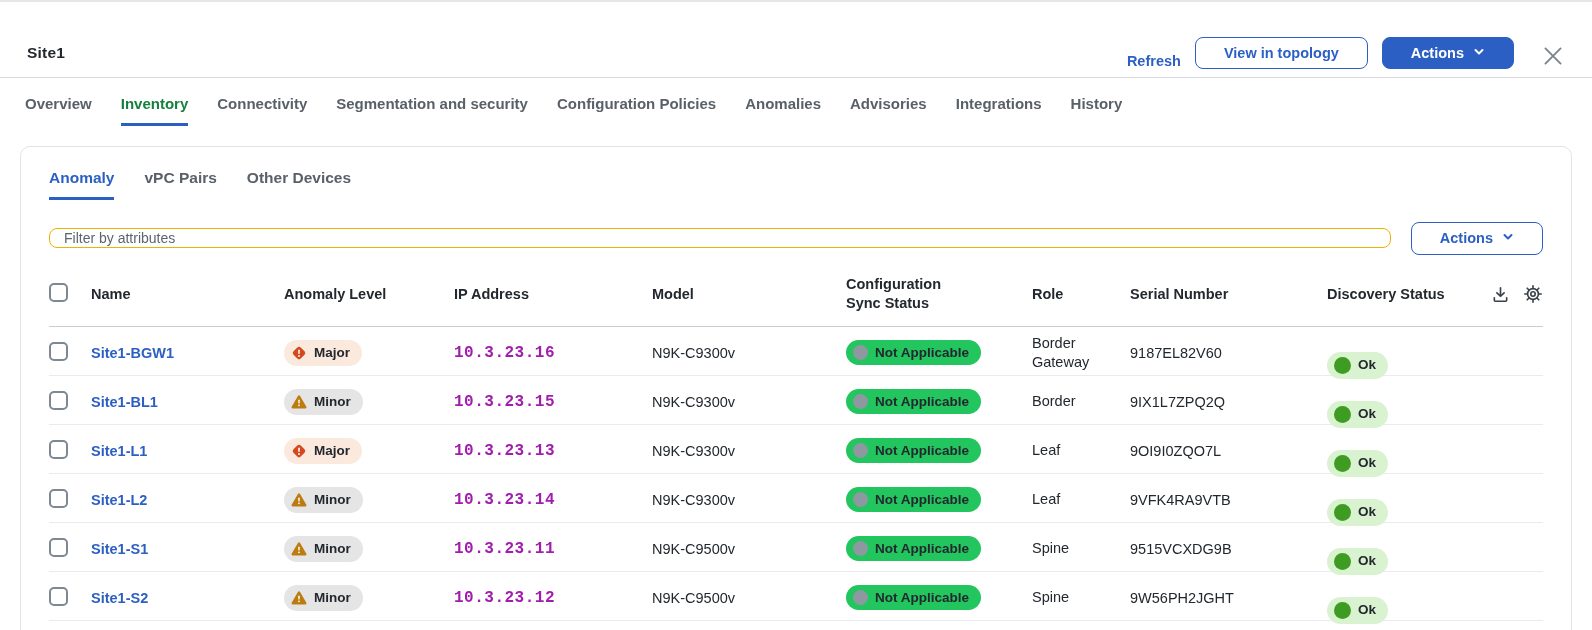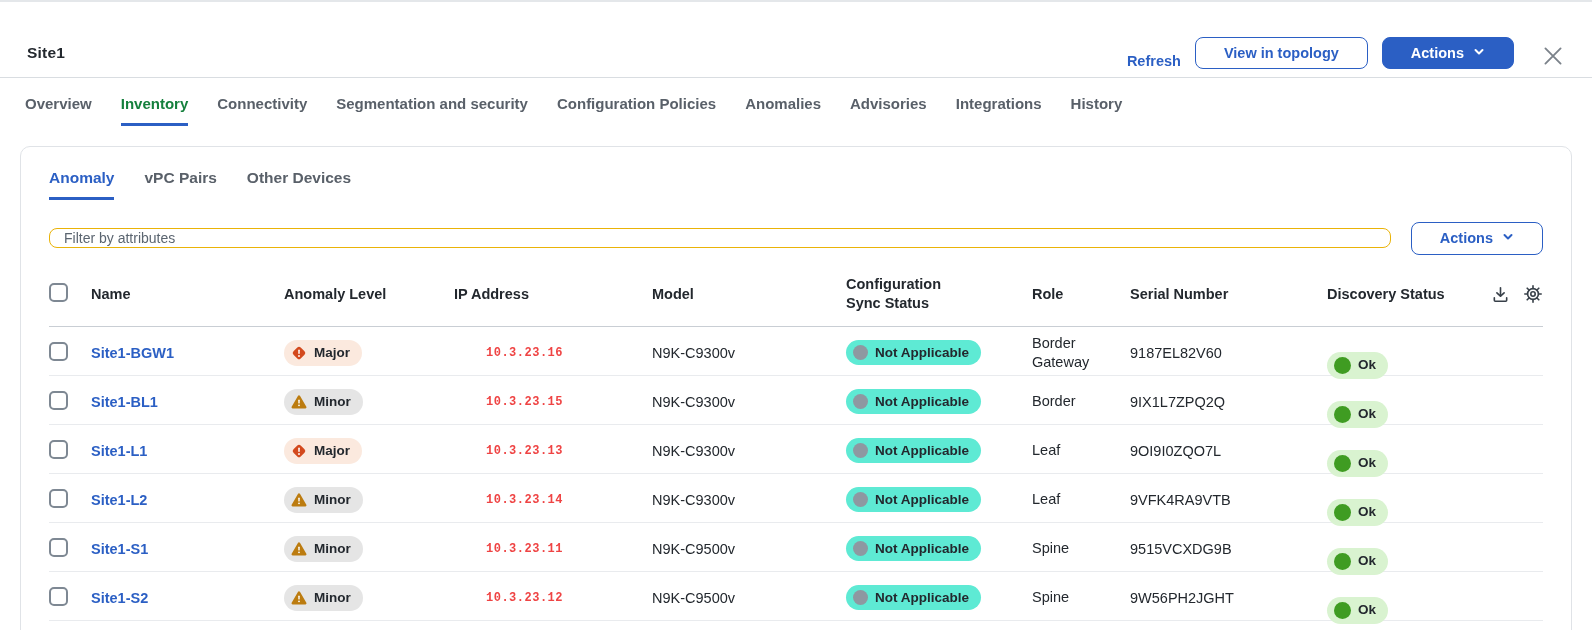--- a/index.html
+++ b/index.html
@@ -50,31 +50,31 @@
                font-weight:700; font-size:14.5px; }
   .th { cursor:pointer; }
   .th.c-sync { max-width:140px; line-height:1.35; }
   .trow { height:49px; border-bottom:1px solid #e9ebee; font-size:14.5px; }
   .cell { padding-right:10px; }
   .head-icons { display:flex; justify-content:flex-end; align-items:center; gap:13px; }
   .icon-btn { display:flex; align-items:center; cursor:pointer; }
   .checkbox { display:inline-block; width:19px; height:19px; border:2px solid #7e8893;
               border-radius:5px; background:#fff; cursor:pointer; }
   .name-link { color:#2b5fc4; font-weight:700; text-decoration:none; cursor:pointer; }
-  .ip { font-family:"Liberation Mono", monospace; font-weight:700; color:#ef4444;
-        font-size:12px; letter-spacing:.5px;margin-left:32px; }
+  .ip { font-family:"Liberation Mono", monospace; font-weight:700; color:#a21caf;
+        font-size:16px; letter-spacing:.5px; }
   .role-text { line-height:1.3; display:inline-block; }
   
   .badge { display:inline-flex; align-items:flex-start; gap:7px; border-radius:999px;
            padding:5px 12px 5px 7px; font-size:13.5px; font-weight:700; color:#23282e;
            white-space:nowrap; }
   .badge .icn { display:flex; align-items:center; }
   .badge.anomaly-major { background:#fbe9de; }
   .badge.anomaly-minor { background:#e5e5e5; }
-  .badge.gray  { background:#5eead4; }
+  .badge.gray  { background:#22c55e; }
   .badge.green { background:#d9f3d0;margin-top:25px; }
   .dot { border-radius:50%; }
   .dot.gray  { width:15px; height:15px; background:#8e98a1; }
   .dot.green { width:17px; height:17px; background:#3f9c22; }
 </style>
 </head>
 <body>
 
 <div class="app-header">
   <div class="page-title">Site1</div>

